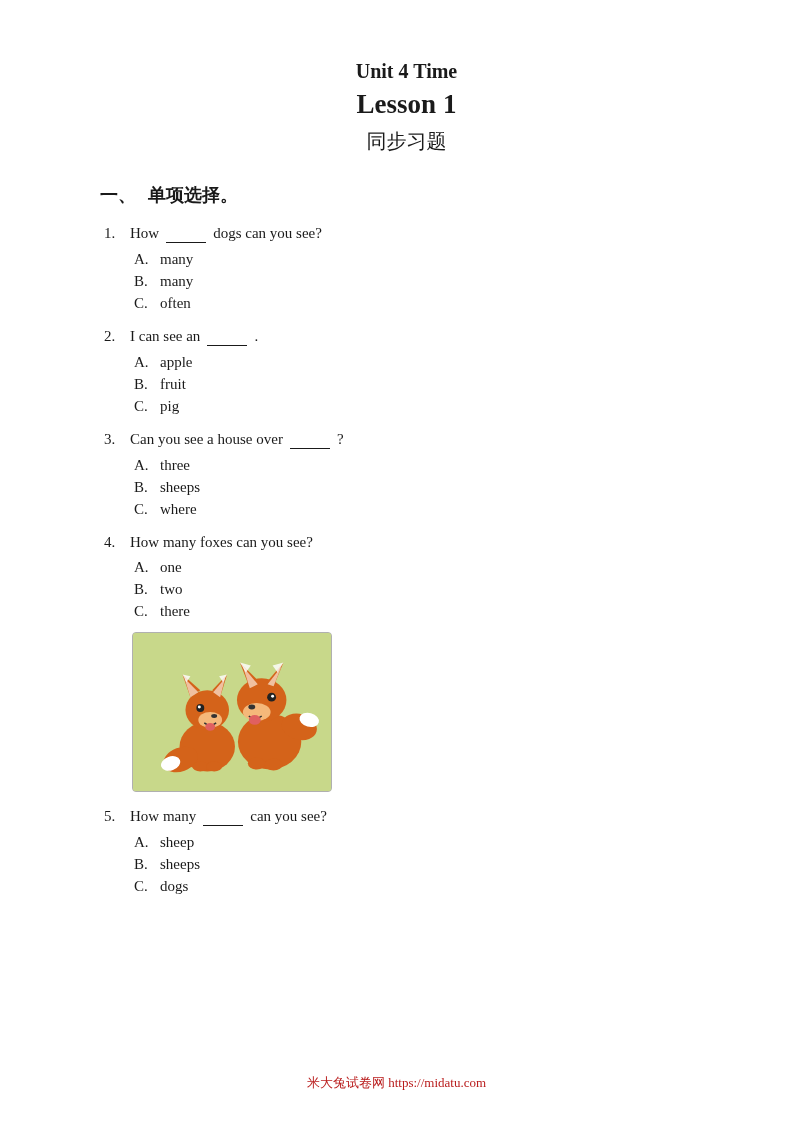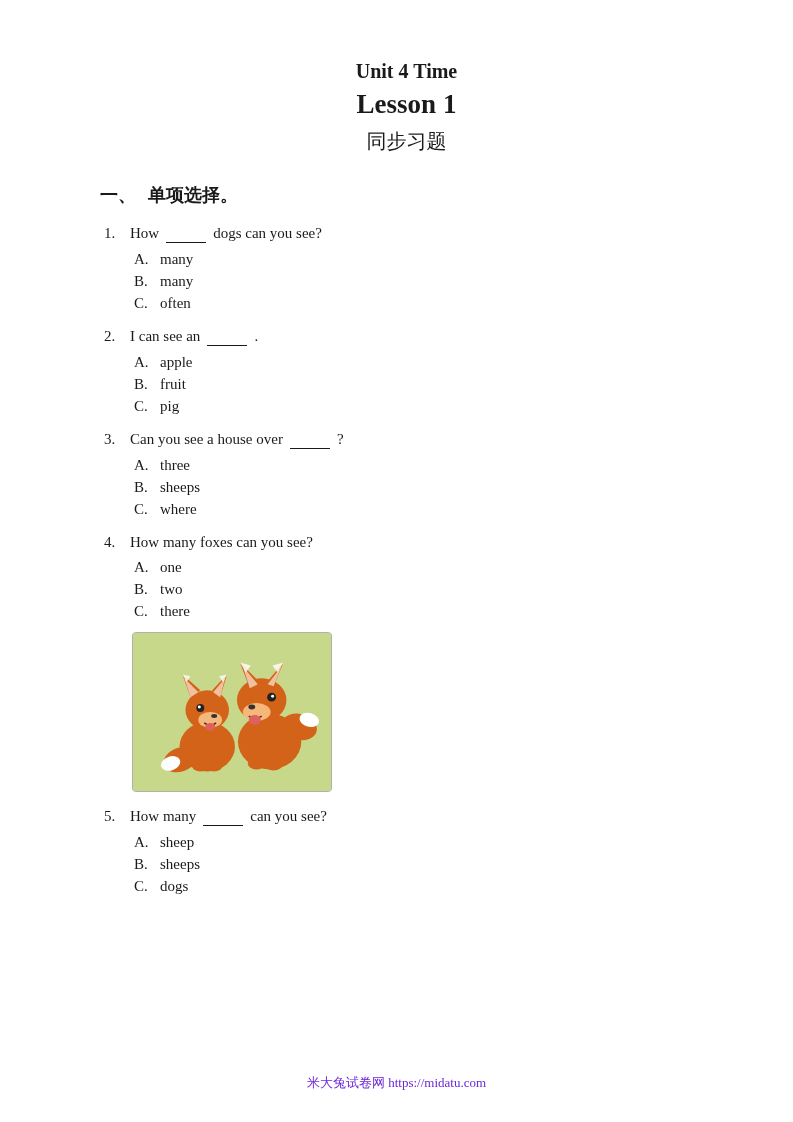--- a/index.html
+++ b/index.html
@@ -98,21 +98,21 @@
       position: relative;
     }
     
     .footer {
       position: absolute;
       bottom: 30px;
       left: 0;
       right: 0;
       text-align: center;
       font-size: 13px;
-      color: #6d28d9;
+      color: #b91c1c;
     }
   </style>
 </head>
 <body>
 
 <div class="page-title">Unit 4 Time</div>
 <div class="lesson-title">Lesson 1</div>
 <div class="subtitle">同步习题</div>
 
 <div class="section-header">

